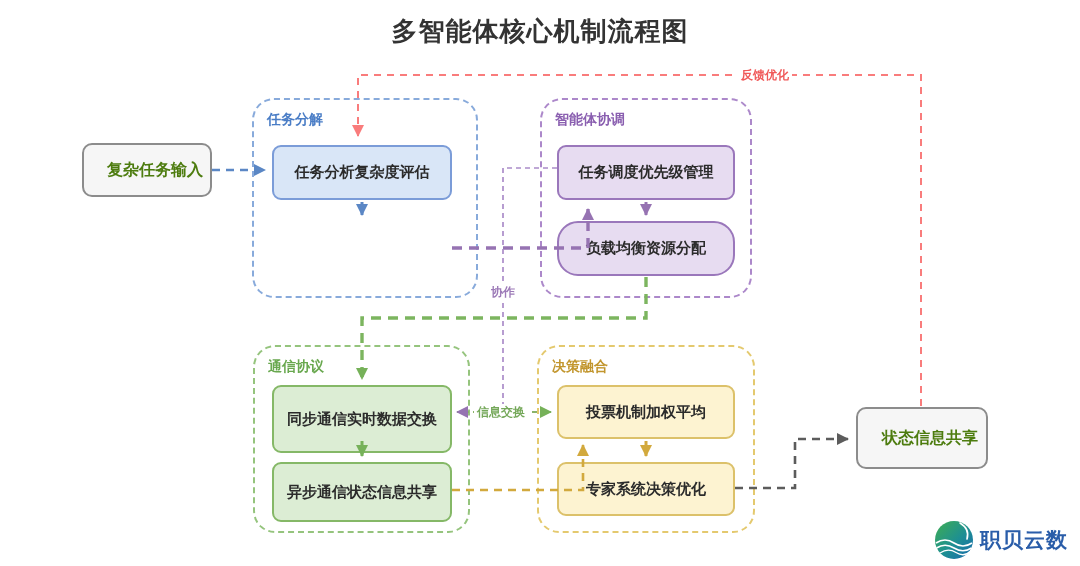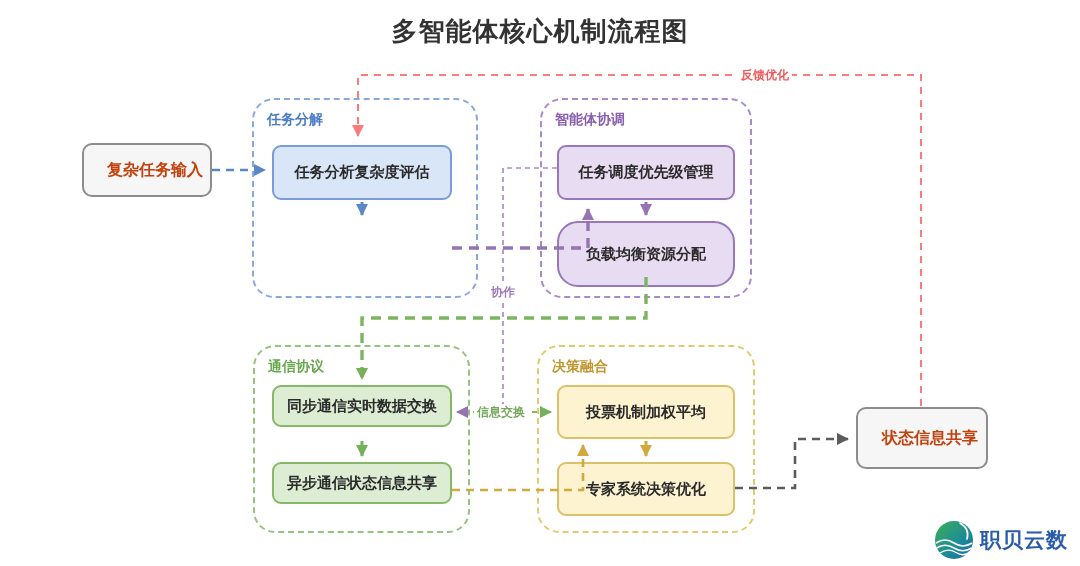--- a/index.html
+++ b/index.html
@@ -25,21 +25,21 @@
     font-size:15px;font-weight:bold;color:#2b2b2b;line-height:1.5;text-align:center;
   }
   .b-blue{background:#d9e6f7;border-color:#7b9cd8;}
   .b-purple{background:#e7dcf1;border-color:#9a77bb;}
   .b-green{background:#dcedd4;border-color:#85b867;}
   .b-yellow{background:#fdf3d1;border-color:#dcc16a;}
   
   .node{
     position:absolute;background:#f6f6f6;border:2px solid #8c8c8c;border-radius:10px;
     box-sizing:border-box;display:flex;align-items:center;justify-content:center;
-    font-size:16px;font-weight:bold;color:#c2410c;padding-left:16px;
+    font-size:16px;font-weight:bold;color:#4d7c0f;padding-left:16px;
   }
   
   .edges{position:absolute;left:0;top:0;pointer-events:none;}
   
   .edge-label{
     position:absolute;background:#fff;padding:0 3px;font-size:12px;font-weight:bold;
     line-height:16px;white-space:nowrap;
   }
   .el-red{color:#f05a5a;} .el-purple{color:#9d7bb8;} .el-green{color:#75a85a;}
   
@@ -68,33 +68,33 @@
     <span>复杂度评估</span>
   </div>
 
   <div class="group g-purple" style="left:540px;top:98px;width:212px;height:200px;">
     <span class="group-label">智能体协调</span>
   </div>
   <div class="box b-purple" style="left:557px;top:145px;width:178px;height:55px;">
     <span>任务调度</span>
     <span>优先级管理</span>
   </div>
-  <div class="box b-purple" style="left:557px;top:221px;width:178px;height:66px;border-radius:21px;">
+  <div class="box b-purple" style="left:557px;top:221px;width:178px;height:55px;border-radius:21px;">
     <span>负载均衡</span>
     <span>资源分配</span>
   </div>
 
   <div class="group g-green" style="left:253px;top:345px;width:217px;height:188px;">
     <span class="group-label">通信协议</span>
   </div>
-  <div class="box b-green" style="left:272px;top:385px;width:180px;height:42px;">
+  <div class="box b-green" style="left:272px;top:385px;width:180px;height:68px;">
     <span>同步通信</span>
     <span>实时数据交换</span>
   </div>
-  <div class="box b-green" style="left:272px;top:462px;width:180px;height:42px;">
+  <div class="box b-green" style="left:272px;top:462px;width:180px;height:60px;">
     <span>异步通信</span>
     <span>状态信息共享</span>
   </div>
 
   <div class="group g-yellow" style="left:537px;top:345px;width:218px;height:188px;">
     <span class="group-label">决策融合</span>
   </div>
   <div class="box b-yellow" style="left:557px;top:385px;width:178px;height:54px;">
     <span>投票机制</span>
     <span>加权平均</span>

